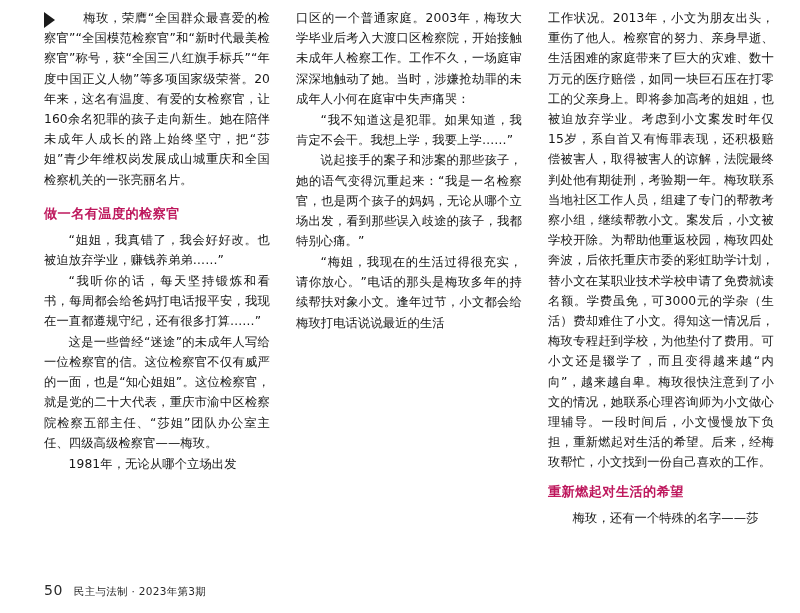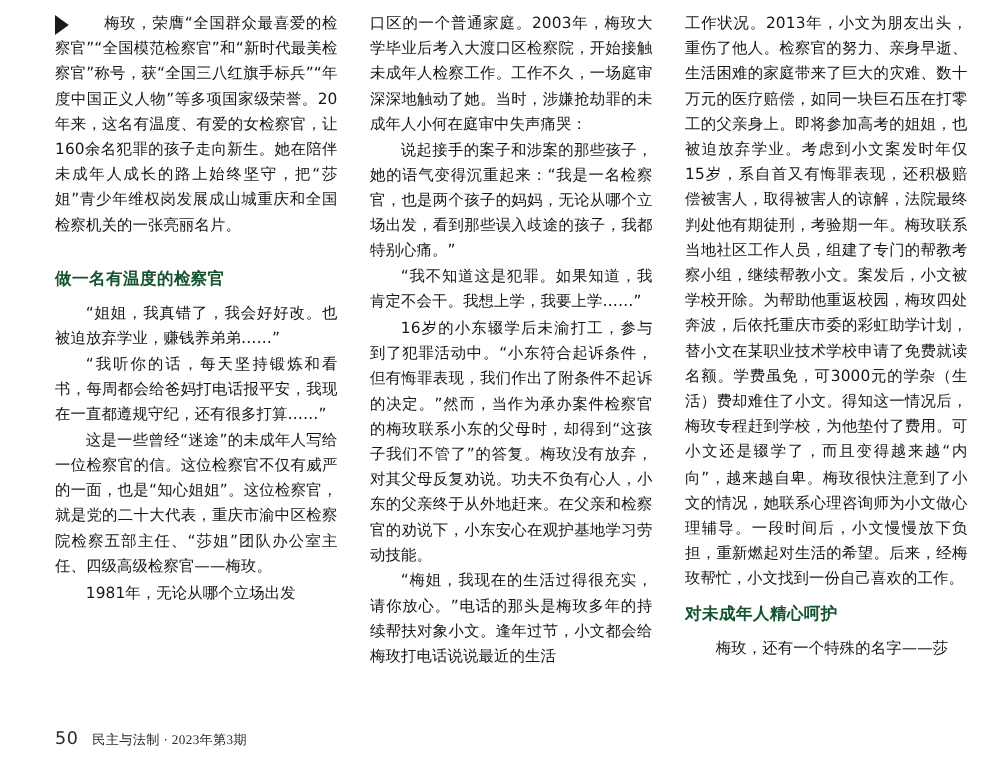--- a/index.html
+++ b/index.html
@@ -39,23 +39,23 @@
     text-justify: inter-ideograph;
     margin: 0 0 0.5px 0;
     letter-spacing: 0.1px;
   }
   .para.indent {
     text-indent: 2em;
   }
   .heading {
     font-size: 13.2px;
     font-weight: bold;
-    color: #14532d;
+    color: #be185d;
     line-height: 20px;
-    margin: 24px 0 6px 0;
+    margin: 14px 0 6px 0;
     letter-spacing: 0.4px;
   }
   .heading.tight {
     margin-top: 9px;
   }
   .marker {
     position: absolute;
     left: 0;
     top: 4px;
     width: 0;
@@ -78,50 +78,48 @@
   .folio {
     font-size: 14px;
     color: #2a2a2a;
     font-weight: normal;
     letter-spacing: 0.5px;
   }
   .footer-text {
     font-size: 10.5px;
     color: #2a2a2a;
     letter-spacing: 0.3px;
-    font-family: Liberation Serif, serif;
   }
 </style>
 </head>
 <body>
 
 <div class="page">
   <div class="page-inner">
 
     <div class="col">
       <div class="marker"></div>
       <p class="para first-para">梅玫，荣膺“全国群众最喜爱的检察官”“全国模范检察官”和“新时代最美检察官”称号，获“全国三八红旗手标兵”“年度中国正义人物”等多项国家级荣誉。20年来，这名有温度、有爱的女检察官，让160余名犯罪的孩子走向新生。她在陪伴未成年人成长的路上始终坚守，把“莎姐”青少年维权岗发展成山城重庆和全国检察机关的一张亮丽名片。</p>
       <h2 class="heading">做一名有温度的检察官</h2>
       <p class="para indent">“姐姐，我真错了，我会好好改。也被迫放弃学业，赚钱养弟弟……”</p>
       <p class="para indent">“我听你的话，每天坚持锻炼和看书，每周都会给爸妈打电话报平安，我现在一直都遵规守纪，还有很多打算……”</p>
       <p class="para indent">这是一些曾经“迷途”的未成年人写给一位检察官的信。这位检察官不仅有威严的一面，也是“知心姐姐”。这位检察官，就是党的二十大代表，重庆市渝中区检察院检察五部主任、“莎姐”团队办公室主任、四级高级检察官——梅玫。</p>
       <p class="para indent">1981年，无论从哪个立场出发</p>
     </div>
 
     <div class="col">
       <p class="para">口区的一个普通家庭。2003年，梅玫大学毕业后考入大渡口区检察院，开始接触未成年人检察工作。工作不久，一场庭审深深地触动了她。当时，涉嫌抢劫罪的未成年人小何在庭审中失声痛哭：</p>
+      <p class="para indent">“我不知道这是犯罪。如果知道，我肯定不会干。我想上学，我要上学……”</p>
       <p class="para indent">说起接手的案子和涉案的那些孩子，她的语气变得沉重起来：“我是一名检察官，也是两个孩子的妈妈，无论从哪个立场出发，看到那些误入歧途的孩子，我都特别心痛。”</p>
-      <p class="para indent">“我不知道这是犯罪。如果知道，我肯定不会干。我想上学，我要上学……”</p>
-      <p class="para indent">16岁的小东辍学后未渝打工，参与到了犯罪活动中。“小东符合起诉条件，但有悔罪表现，我们作出了附条件不起诉的决定。”然而，当作为承办案件检察官的梅玫联系小东的父母时，却得到“这孩子我们不管了”的答复。梅玫没有放弃，对其父母反复劝说。功夫不负有心人，小东的父亲终于从外地赶来。在父亲和检察官的劝说下，小东安心在观护基地学习劳动技能。</p>
       <p class="para indent">“梅姐，我现在的生活过得很充实，请你放心。”电话的那头是梅玫多年的持续帮扶对象小文。逢年过节，小文都会给梅玫打电话说说最近的生活</p>
     </div>
 
     <div class="col">
       <p class="para">工作状况。2013年，小文为朋友出头，重伤了他人。检察官的努力、亲身早逝、生活困难的家庭带来了巨大的灾难、数十万元的医疗赔偿，如同一块巨石压在打零工的父亲身上。即将参加高考的姐姐，也被迫放弃学业。考虑到小文案发时年仅15岁，系自首又有悔罪表现，还积极赔偿被害人，取得被害人的谅解，法院最终判处他有期徒刑，考验期一年。梅玫联系当地社区工作人员，组建了专门的帮教考察小组，继续帮教小文。案发后，小文被学校开除。为帮助他重返校园，梅玫四处奔波，后依托重庆市委的彩虹助学计划，替小文在某职业技术学校申请了免费就读名额。学费虽免，可3000元的学杂（生活）费却难住了小文。得知这一情况后，梅玫专程赶到学校，为他垫付了费用。可小文还是辍学了，而且变得越来越“内向”，越来越自卑。梅玫很快注意到了小文的情况，她联系心理咨询师为小文做心理辅导。一段时间后，小文慢慢放下负担，重新燃起对生活的希望。后来，经梅玫帮忙，小文找到一份自己喜欢的工作。</p>
-      <h2 class="heading tight">对未成年人精心呵护</h2>
+      <h2 class="heading tight">重新燃起对生活的希望</h2>
       <p class="para indent">梅玫，还有一个特殊的名字——莎</p>
     </div>
 
   </div>
 
   <div class="footer">
     <span class="folio">50</span>
     <span class="footer-text">民主与法制 · 2023年第3期</span>
   </div>
 </div>

